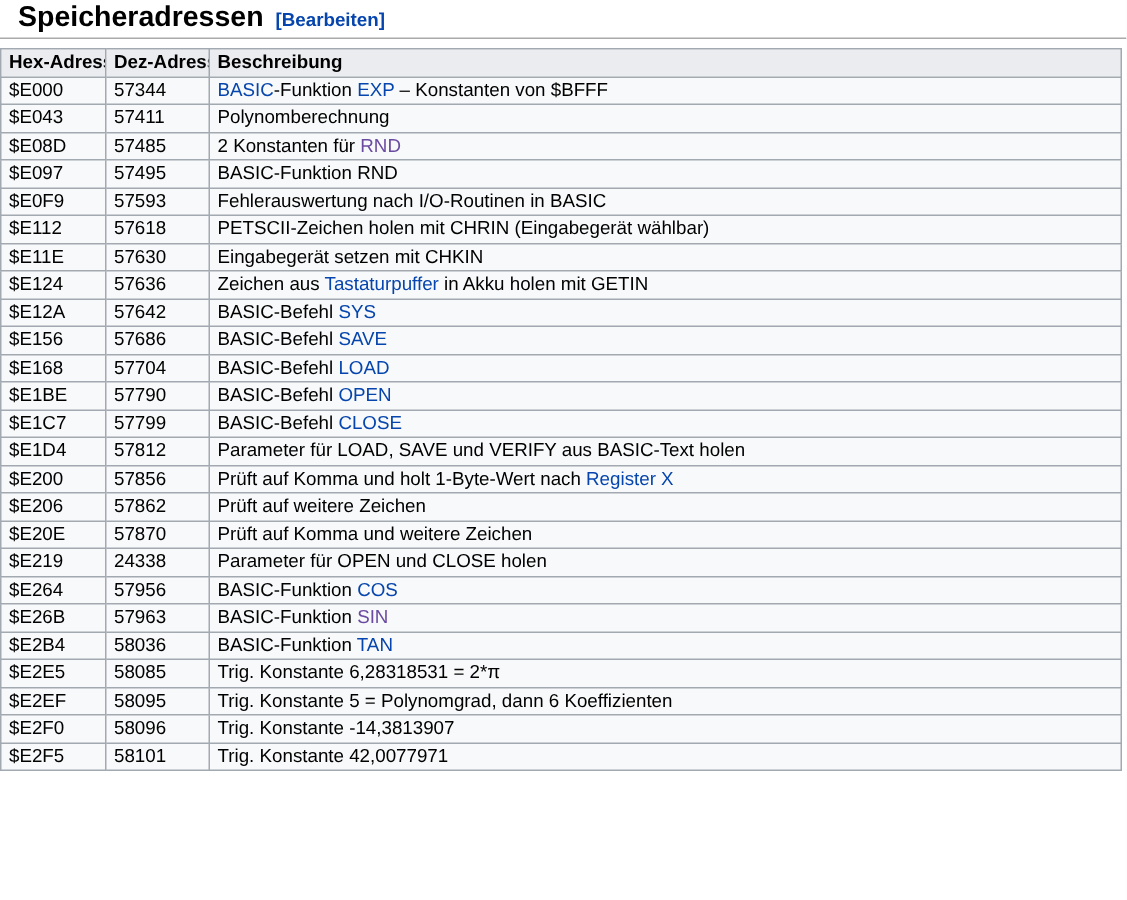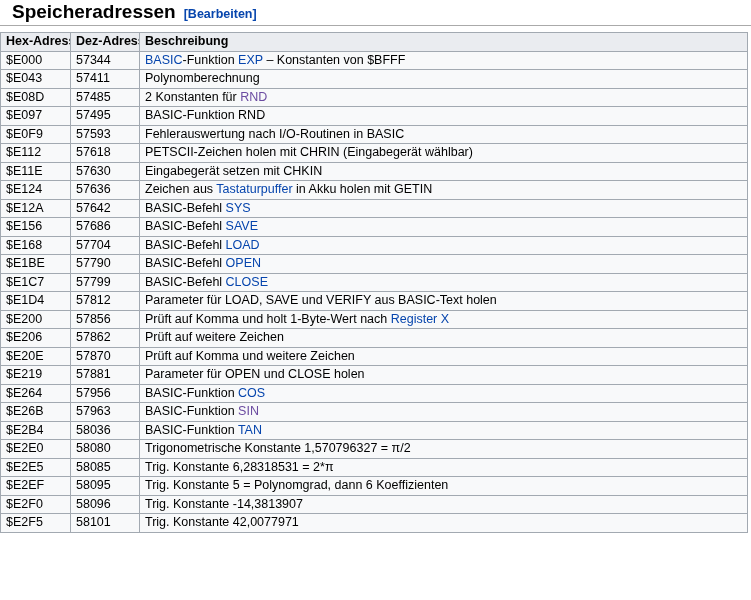--- a/index.html
+++ b/index.html
@@ -157,42 +157,37 @@
         <td>57862</td>
         <td><span>Prüft auf weitere Zeichen</span></td>
       </tr>
       <tr>
         <td>$E20E</td>
         <td>57870</td>
         <td><span>Prüft auf Komma und weitere Zeichen</span></td>
       </tr>
       <tr>
         <td>$E219</td>
-        <td>57881</td>
+        <td>24338</td>
         <td><span>Parameter für OPEN und CLOSE holen</span></td>
       </tr>
       <tr>
         <td>$E264</td>
         <td>57956</td>
         <td><span>BASIC-Funktion </span><a>COS</a></td>
       </tr>
       <tr>
         <td>$E26B</td>
         <td>57963</td>
         <td><span>BASIC-Funktion </span><a class="visited">SIN</a></td>
       </tr>
       <tr>
         <td>$E2B4</td>
         <td>58036</td>
         <td><span>BASIC-Funktion </span><a>TAN</a></td>
-      </tr>
-      <tr>
-        <td>$E2E0</td>
-        <td>58080</td>
-        <td><span>Trigonometrische Konstante 1,570796327 = π/2</span></td>
       </tr>
       <tr>
         <td>$E2E5</td>
         <td>58085</td>
         <td><span>Trig. Konstante 6,28318531 = 2*π</span></td>
       </tr>
       <tr>
         <td>$E2EF</td>
         <td>58095</td>
         <td><span>Trig. Konstante 5 = Polynomgrad, dann 6 Koeffizienten</span></td>

